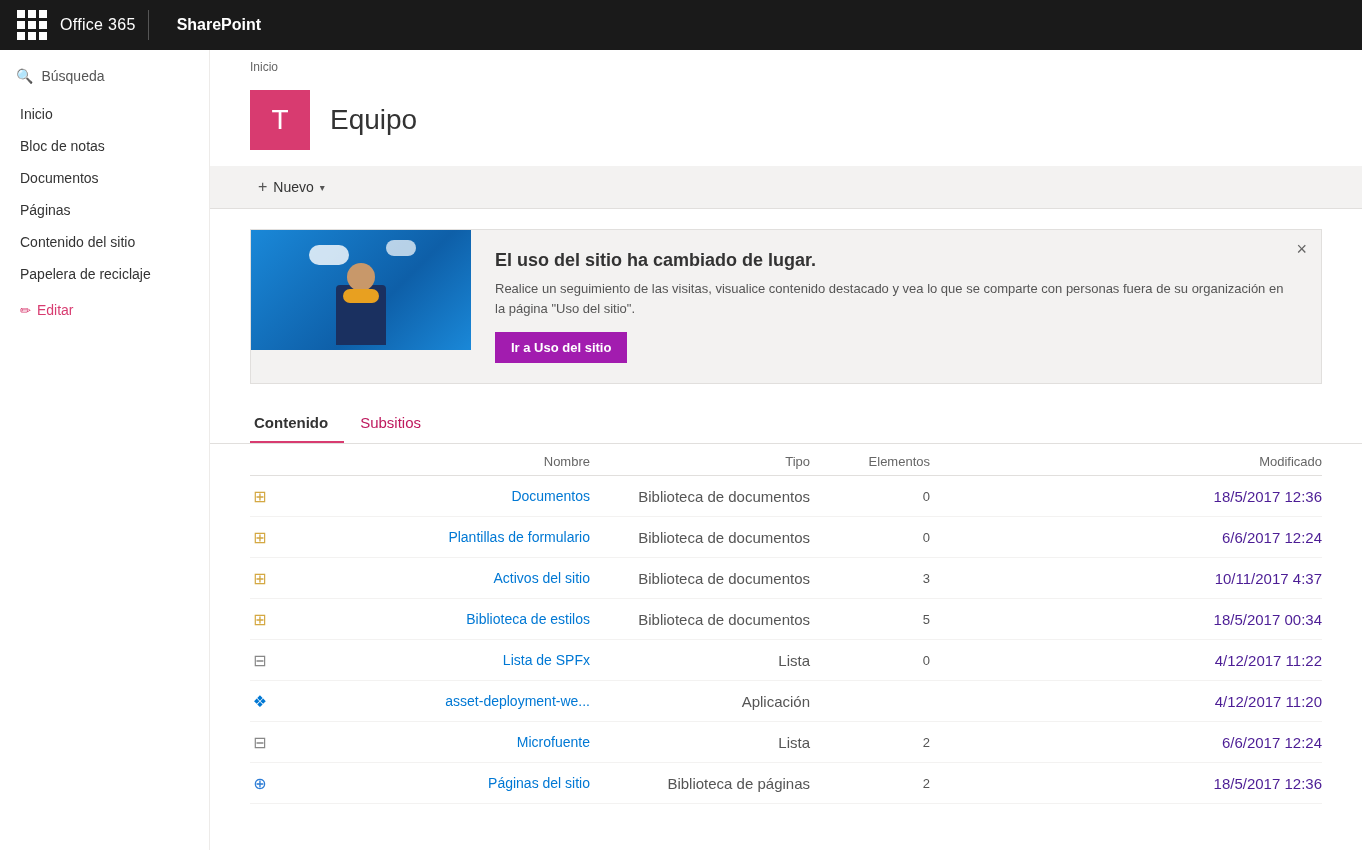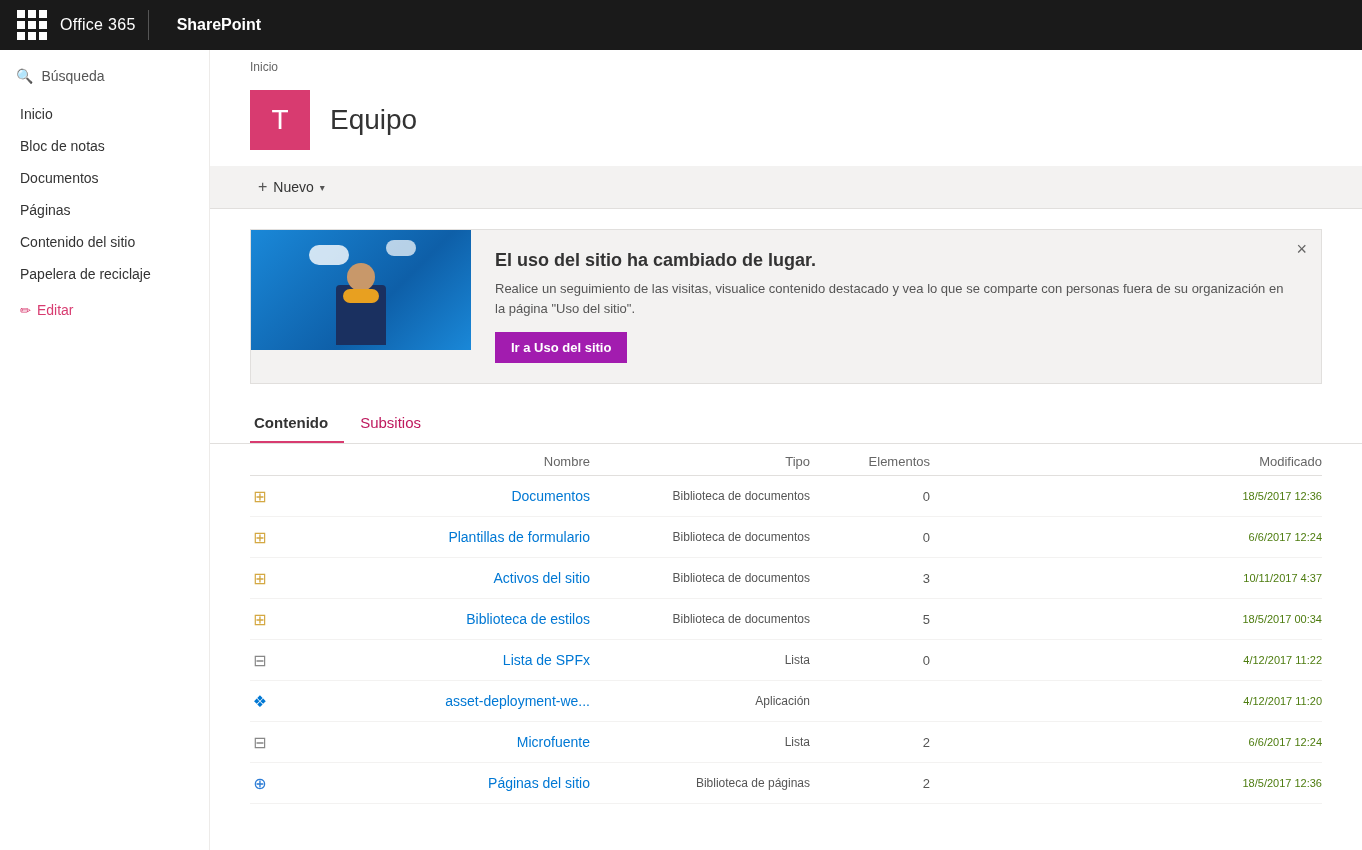--- a/index.html
+++ b/index.html
@@ -171,23 +171,23 @@
     .table-row {
       display: grid;
       grid-template-columns: 40px 300px 220px 120px auto;
       padding: 10px 0;
       border-bottom: 1px solid #f3f2f1;
       align-items: center;
       cursor: pointer;
     }
     .table-cell { font-size: 14px; color: #333; }
     .table-cell-name { color: #0078d4; cursor: pointer; }
-    .table-cell-type { color: #555; font-size: 12px; }
+    .table-cell-type { color: #555; font-size: 15px; }
     .table-cell-elements { color: #555; font-size: 13px; }
-    .table-cell-modified { color: #4d7c0f; font-size: 11px; }
+    .table-cell-modified { color: #4c1d95; font-size: 15px; }
     .row-icon { width: 20px; height: 20px; display: flex; align-items: center; justify-content: center; }
 
     
     .icon-docs { color: #d4a843; font-size: 16px; }
     .icon-list { color: #888; font-size: 16px; }
     .icon-app { color: #0078d4; font-size: 16px; }
     .icon-pages { color: #2c7cd6; font-size: 16px; }
     .icon-header { color: #aaa; font-size: 16px; }
   </style>
 </head>

